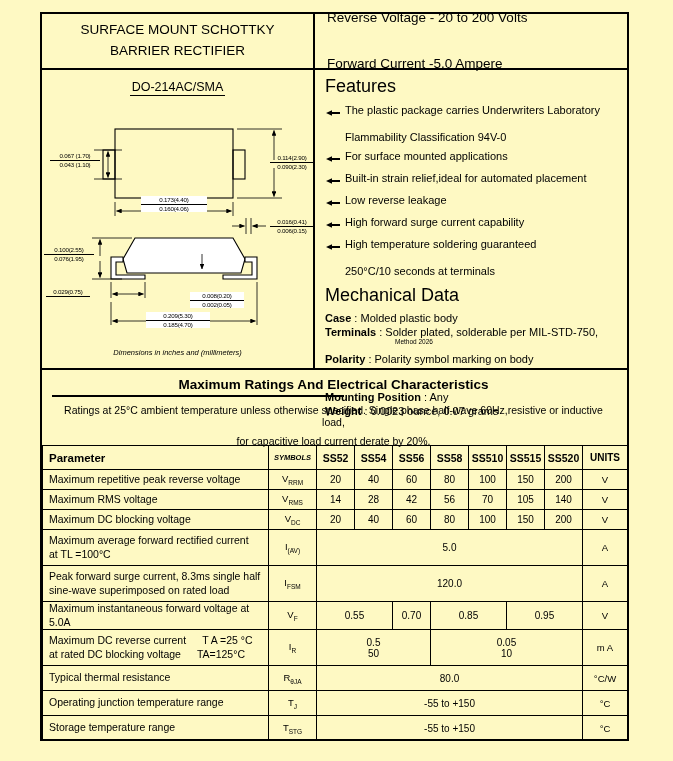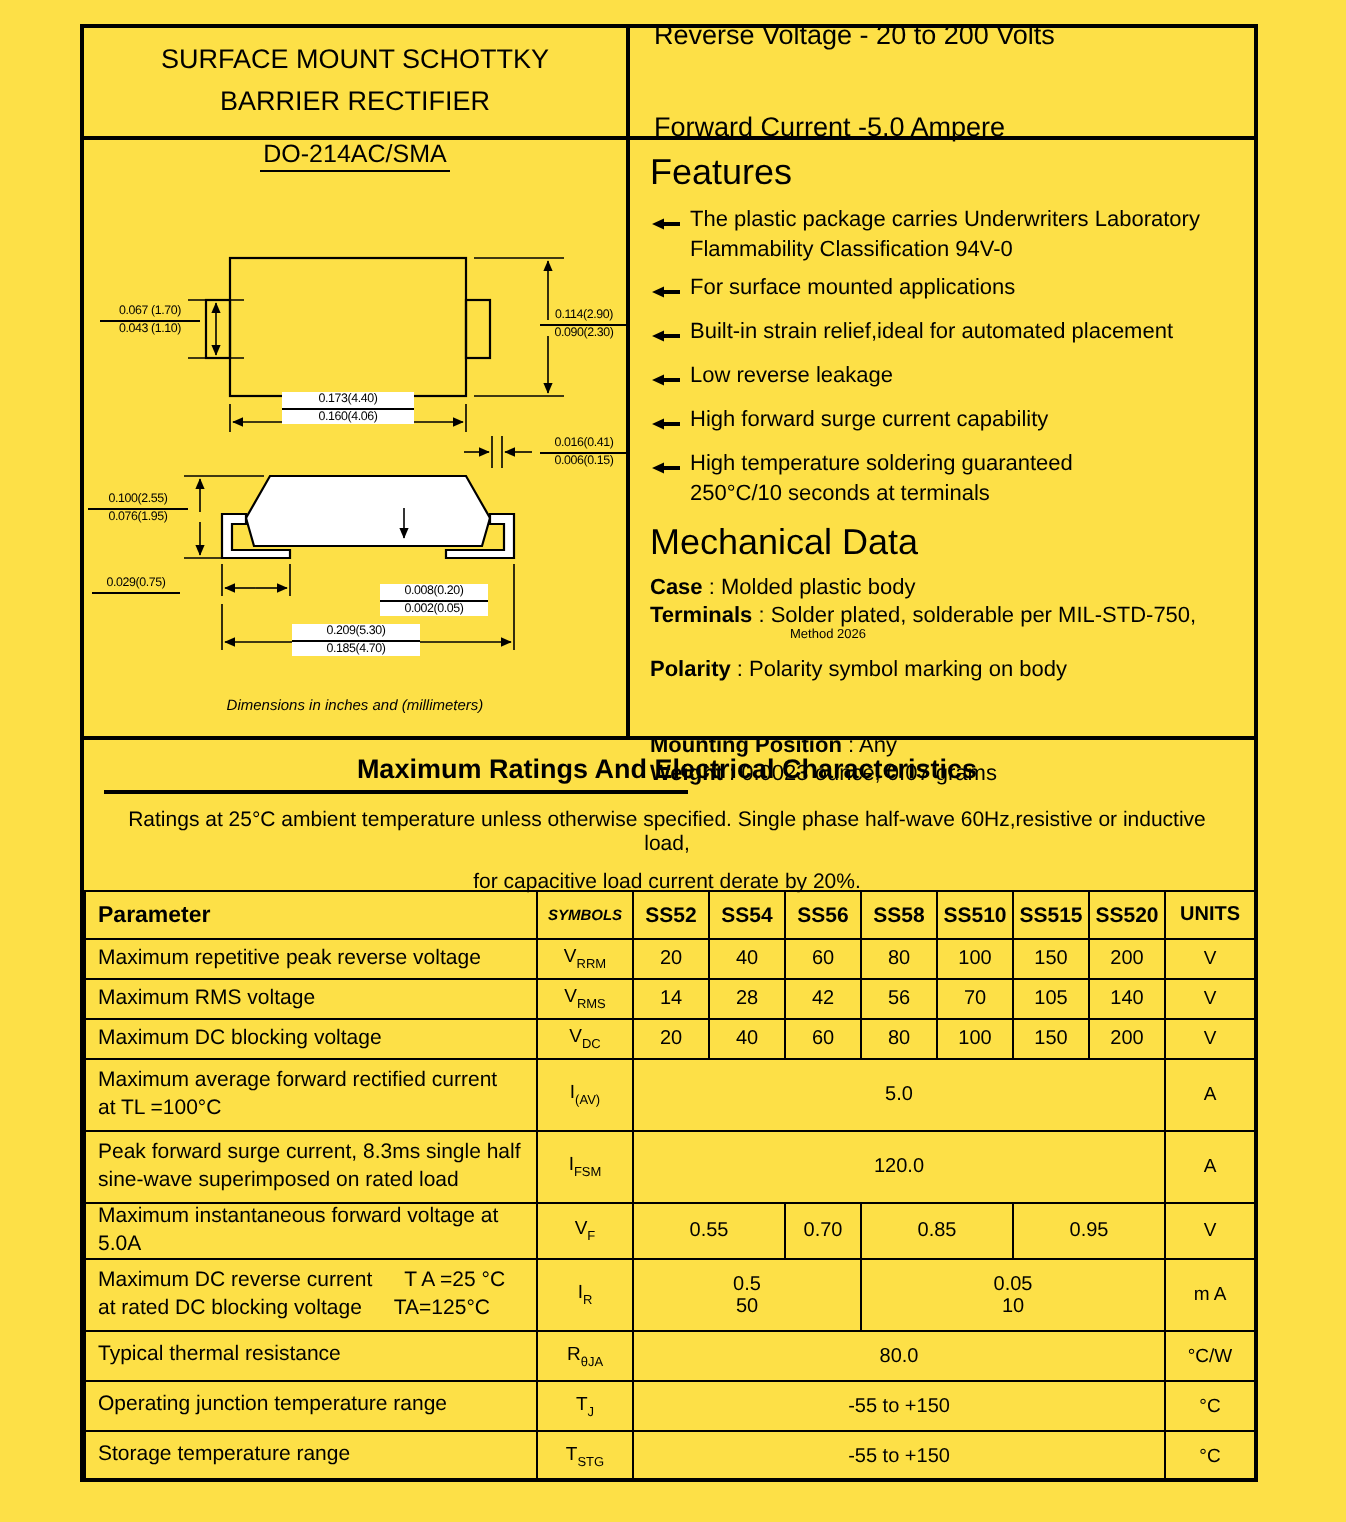--- a/index.html
+++ b/index.html
@@ -1,39 +1,39 @@
 <!DOCTYPE html>
 <html><head>
 <meta charset="utf-8">
 <style>
   * { box-sizing: border-box; }
   body { margin:0; background:#fff; color:#000; font-family:"Liberation Sans", sans-serif; }
-  .page { position:relative; width:673px; height:761px; background:#fde047; overflow:hidden; }
+  .page { position:relative; width:673px; height:761px; background:#fef9c3; overflow:hidden; }
   .frame { position:absolute; left:40px; top:12px; width:589px; height:729px; border:2px solid #000; }
 
   .top-row { display:flex; height:56px; border-bottom:2px solid #000; }
   .cell-title { width:273px; border-right:2px solid #000; display:flex; flex-direction:column; justify-content:center; align-items:center; font-size:13.5px; line-height:1.55; }
   .cell-spec { flex:1; display:flex; flex-direction:column; justify-content:center; padding-left:12px; font-size:13.5px; line-height:1.6;gap:24px; }
 
   .mid-row { display:flex; height:298px; }
   .pkg { width:273px; border-right:2px solid #000; position:relative; }
-  .pkg-title { text-align:center; font-size:12.5px; }
+  .pkg-title { text-align:center; margin-top:10px; font-size:12.5px; }
   .pkg-title span { border-bottom:1px solid #000; padding:0 2px 1px 2px; }
   .draw { position:absolute; left:0; top:36px; width:273px; height:230px; }
   .dim { position:absolute; font-size:6.2px; line-height:7.5px; text-align:center; letter-spacing:-0.2px; white-space:nowrap; }
   .dim .fr-top { border-bottom:1px solid #000; display:block; }
   .dim.single .fr-top { border-bottom:1px solid #000; }
   .caption { position:absolute; top:278px; left:0; width:100%; text-align:center; font-style:italic; font-size:7.5px; }
 
   .info { flex:1; padding:4px 8px 0 10px; }
   .sec-h { font-size:18px; margin:2px 0 2px 0; font-weight:400; }
   .feat { font-size:11px; }
   .feat .item { display:flex; margin-top:7px; align-items:flex-start; }
   .bullet { flex:0 0 20px; padding-top:3px; }
-  .feat .cont { margin-left:20px; margin-top:0; }
+  .feat .cont { margin-left:20px; margin-top:12px; }
   .mech { font-size:11px; margin-top:4px; }
   .mech .row { margin-top:6px; }
   .mech .tight { margin-top:2px; }
   .method { font-size:6.5px; margin-left:70px; line-height:7px; }
 
   .ratings { border-top:2px solid #000; height:77px; padding:7px 12px 0 10px;text-align:center; }
   .ratings-h { font-size:13.5px; font-weight:bold; }
   .rule { width:292px; height:2px; background:#000; margin-top:3px; }
   .note { font-size:10.5px; margin-top:7px; }
 

